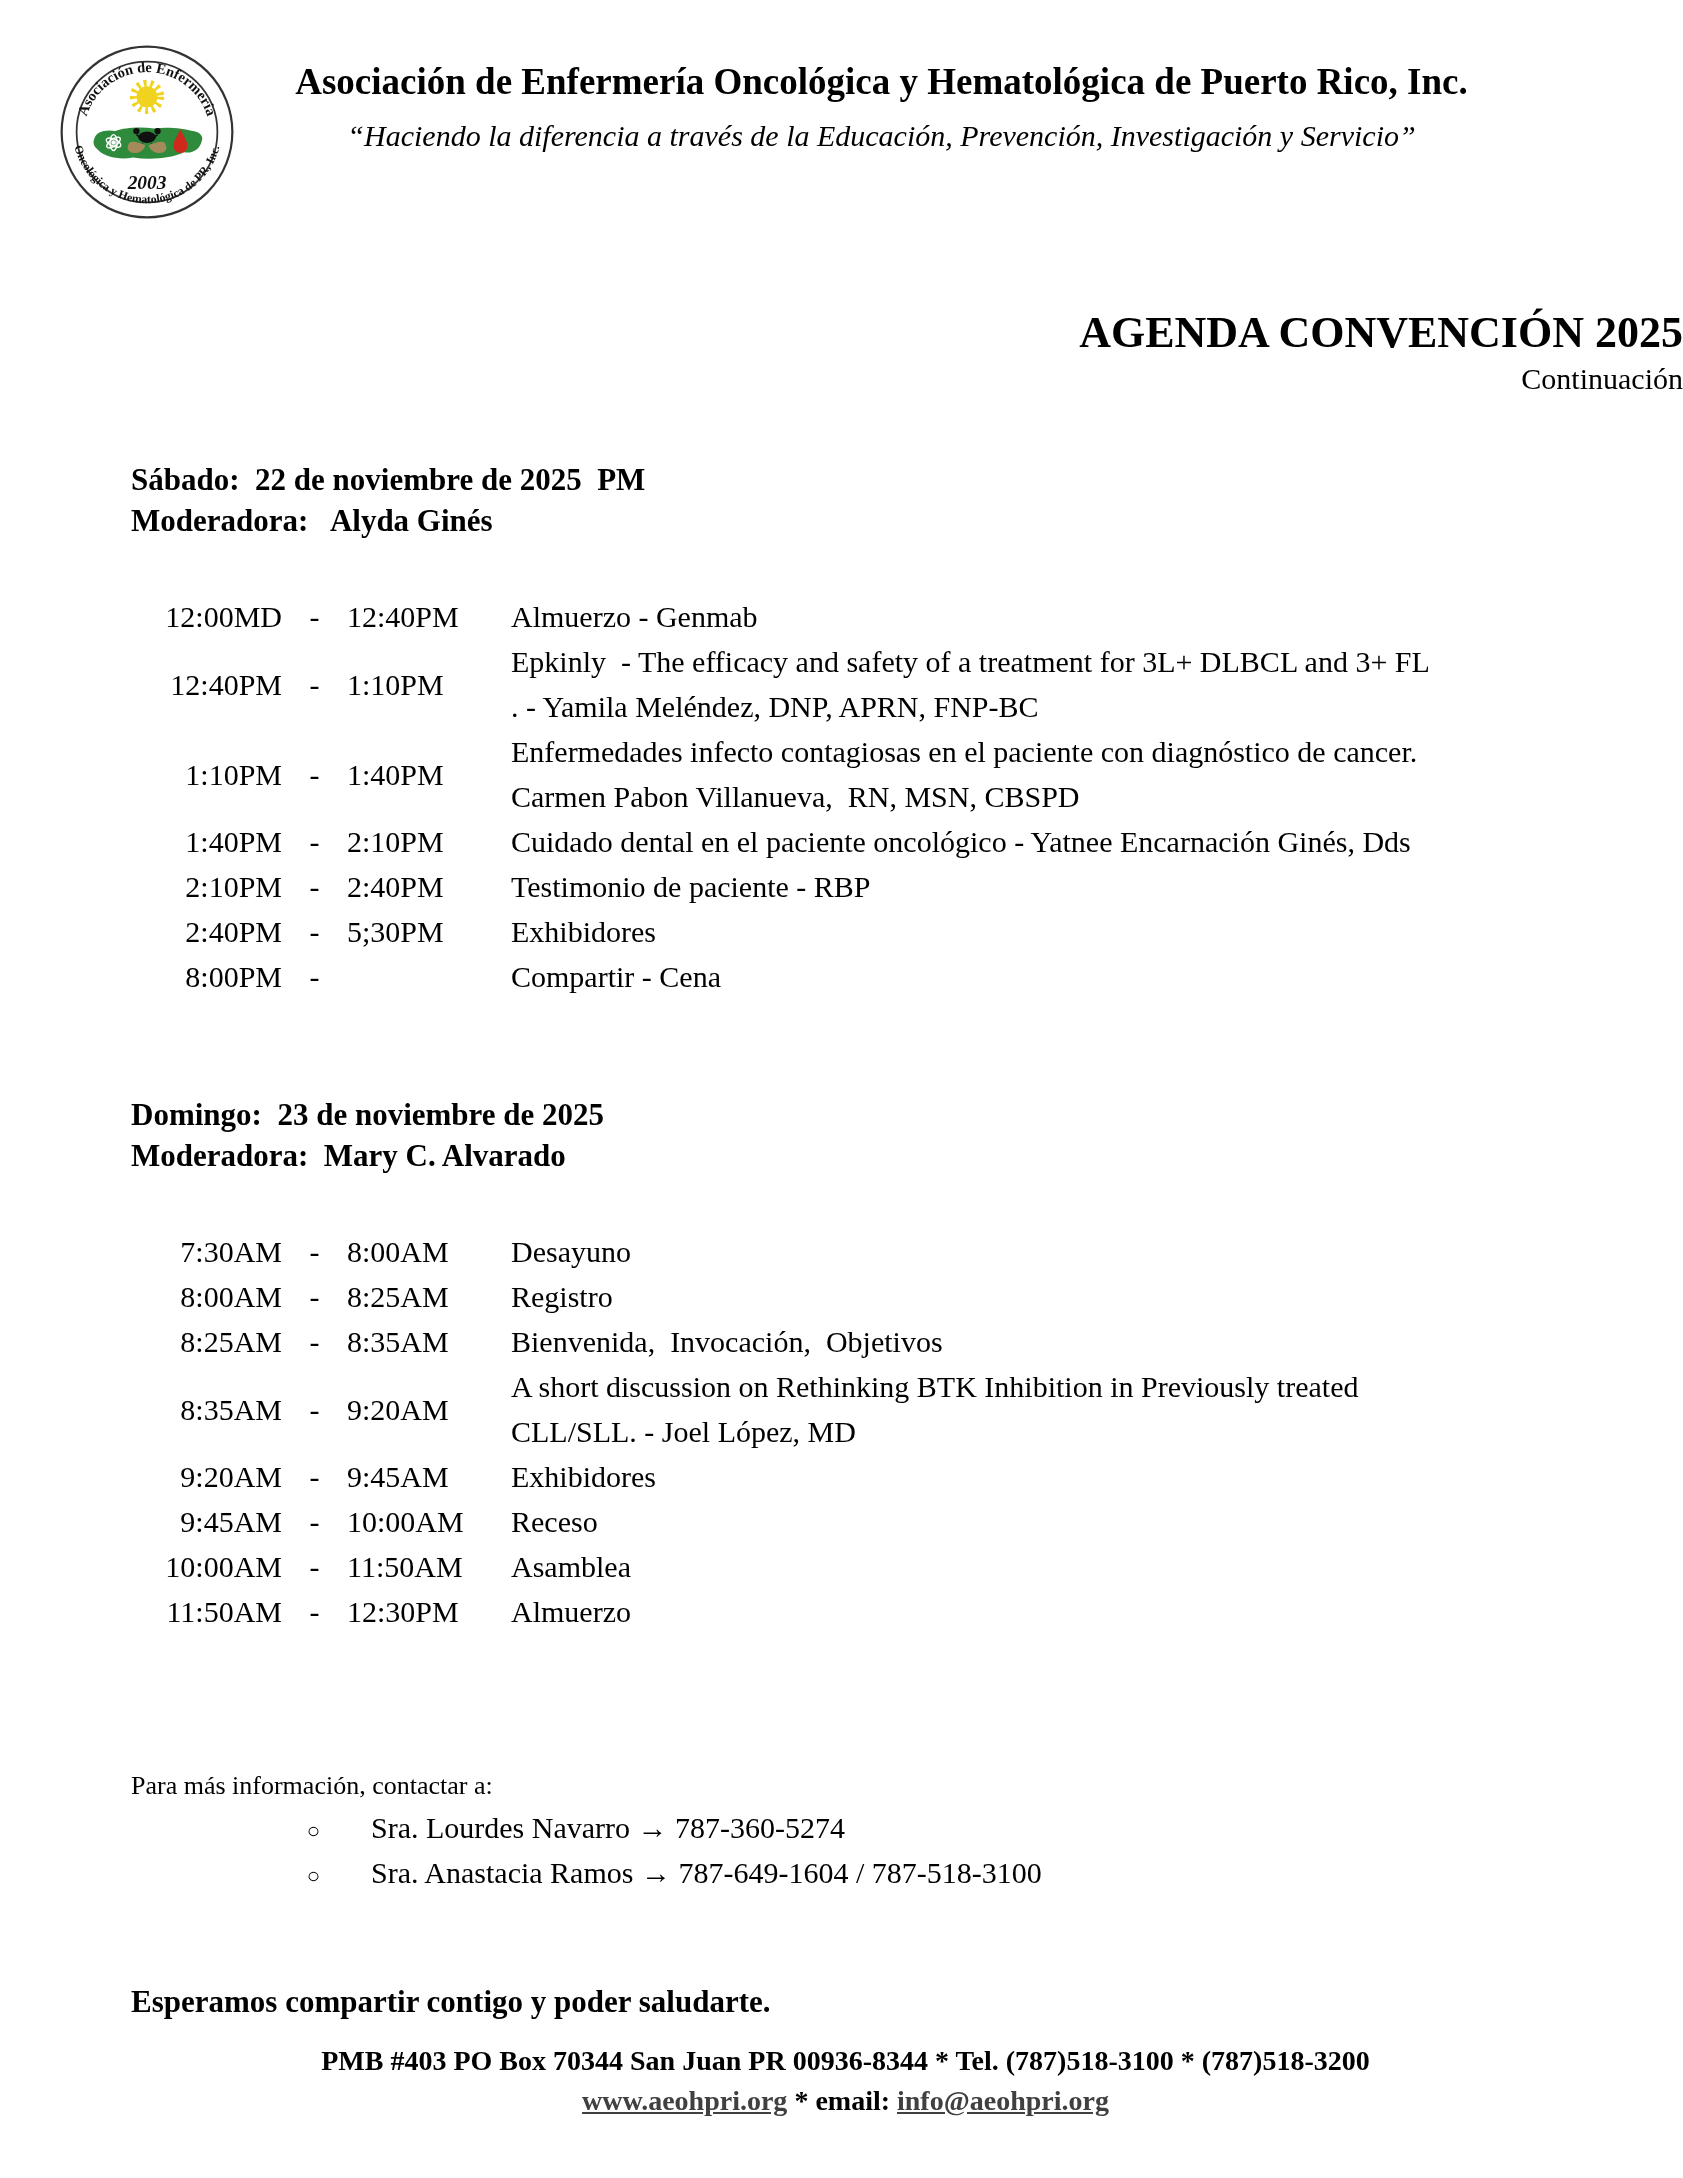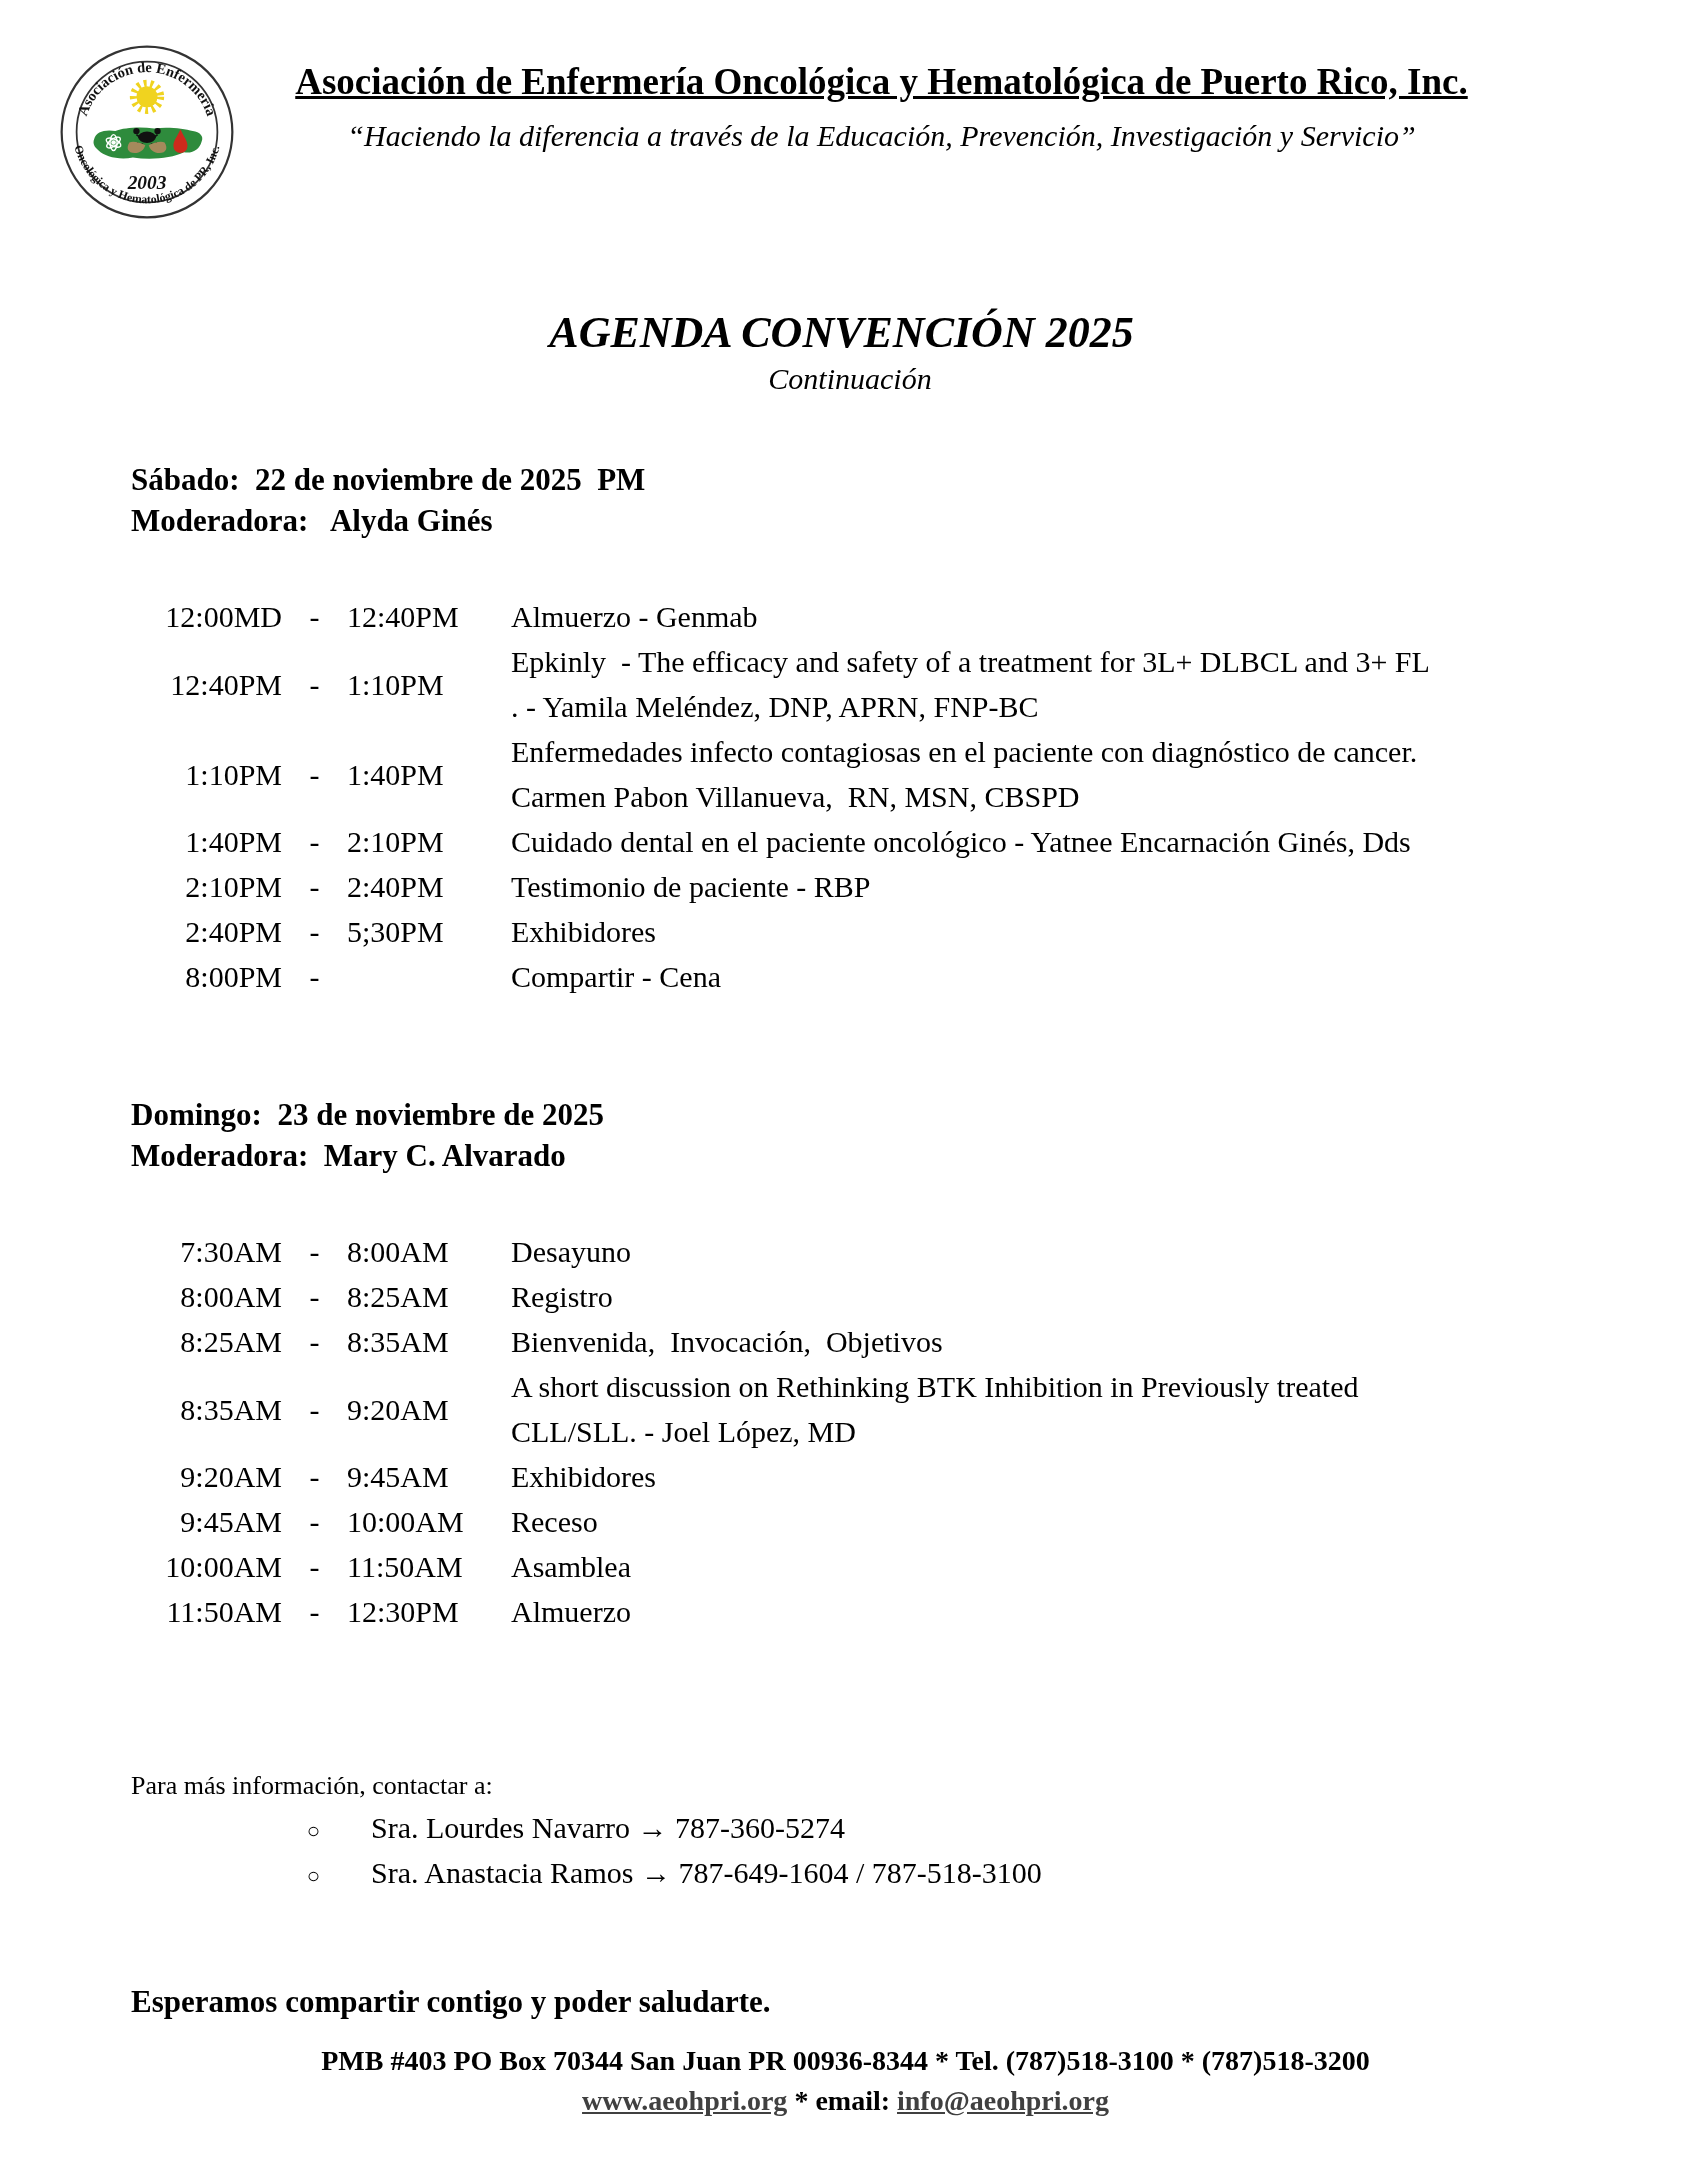--- a/index.html
+++ b/index.html
@@ -10,25 +10,25 @@
     color: #000;
     overflow: hidden;
     position: relative;
   }
   .page { padding-top: 42px; }
 
   
   .header { position: relative; min-height: 170px; }
   .logo { position: absolute; left: 59px; top: 2px; width: 176px; height: 176px; }
   .header-text { margin-left: 233px; margin-right: 153px; text-align: center; padding-top: 18px; }
-  .org-name { font-size: 37px; font-weight: bold; white-space: nowrap; text-decoration: underline; }
+  .org-name { font-size: 37px; font-weight: bold; white-space: nowrap; }
   .tagline { font-size: 30px; font-style: italic; margin-top: 16px; white-space: nowrap; }
 
   
-  .agenda-title-block { text-align: center; margin-top: 95px; font-style: italic; }
+  .agenda-title-block { text-align: right; margin-top: 95px; }
   .agenda-title { font-size: 44px; font-weight: bold; }
   .agenda-subtitle { font-size: 30px; margin-top: 4px; padding-left: 17px; }
 
   
   .day-block { margin-left: 131px; margin-top: 0; }
   .day-block .line { font-size: 31px; font-weight: bold; line-height: 41px; white-space: pre-wrap; }
   .day-block-sat { margin-top: 63px; }
   .day-block-sun { margin-top: 95px; }
 
   

